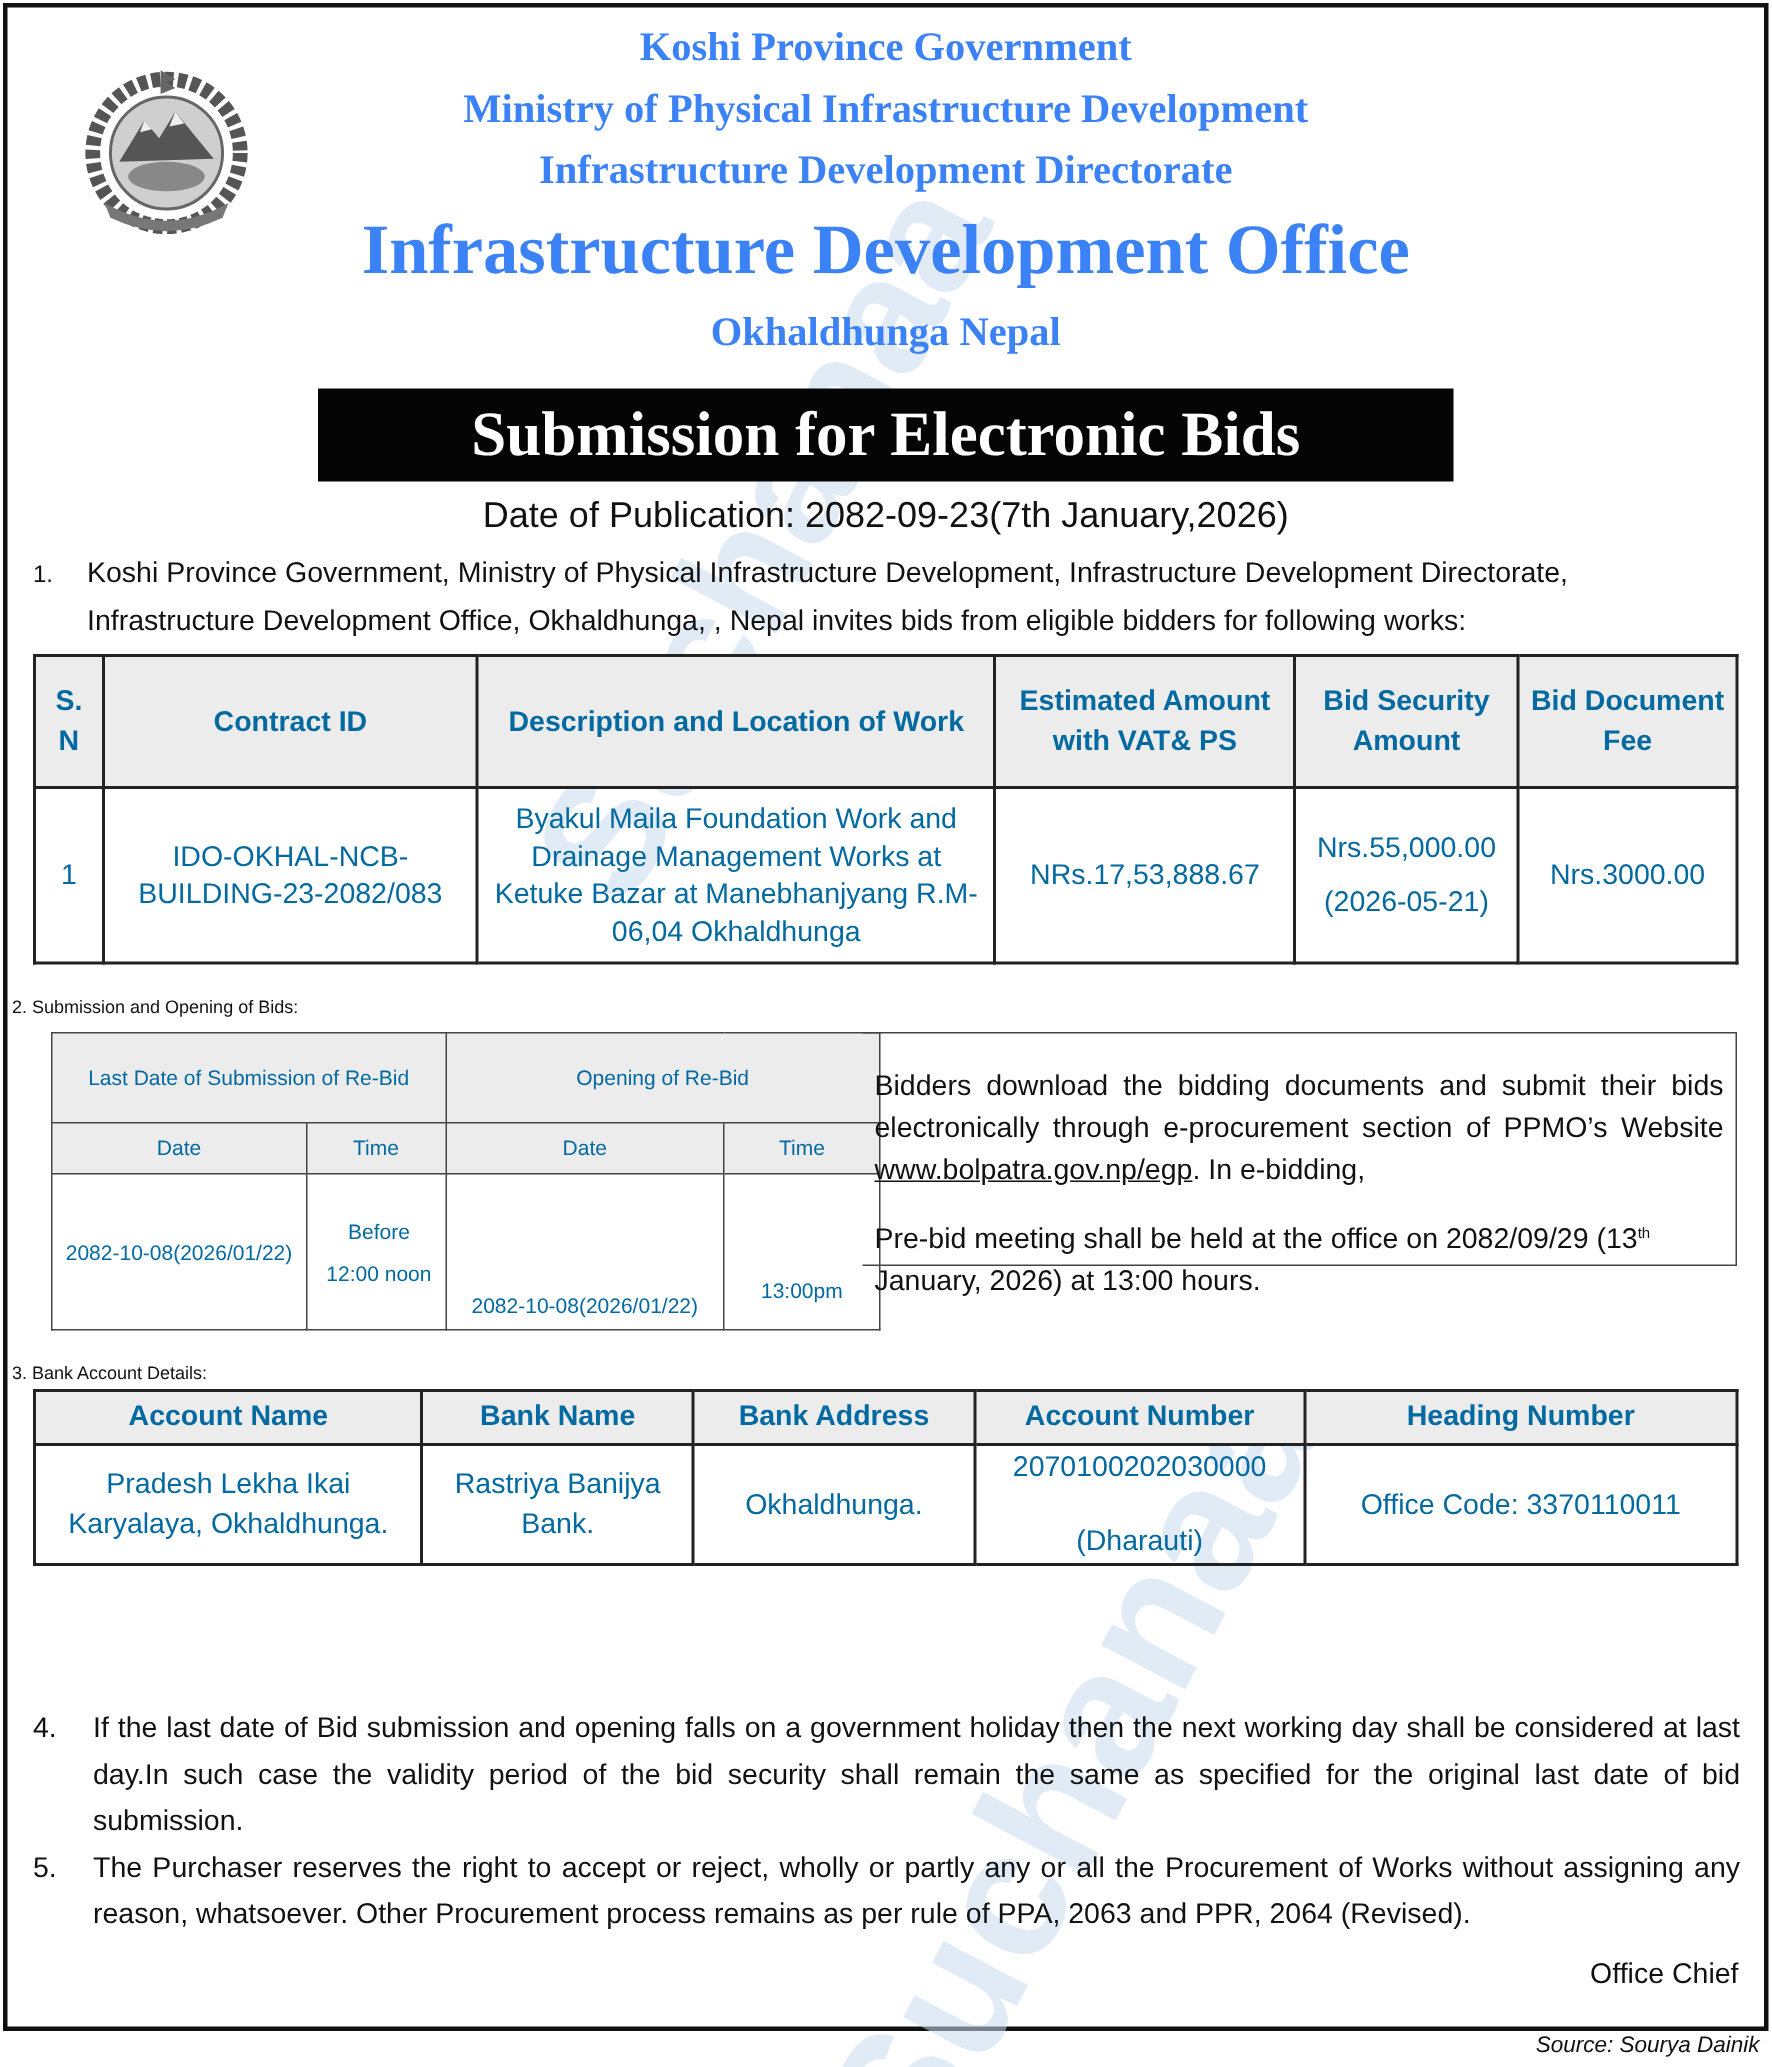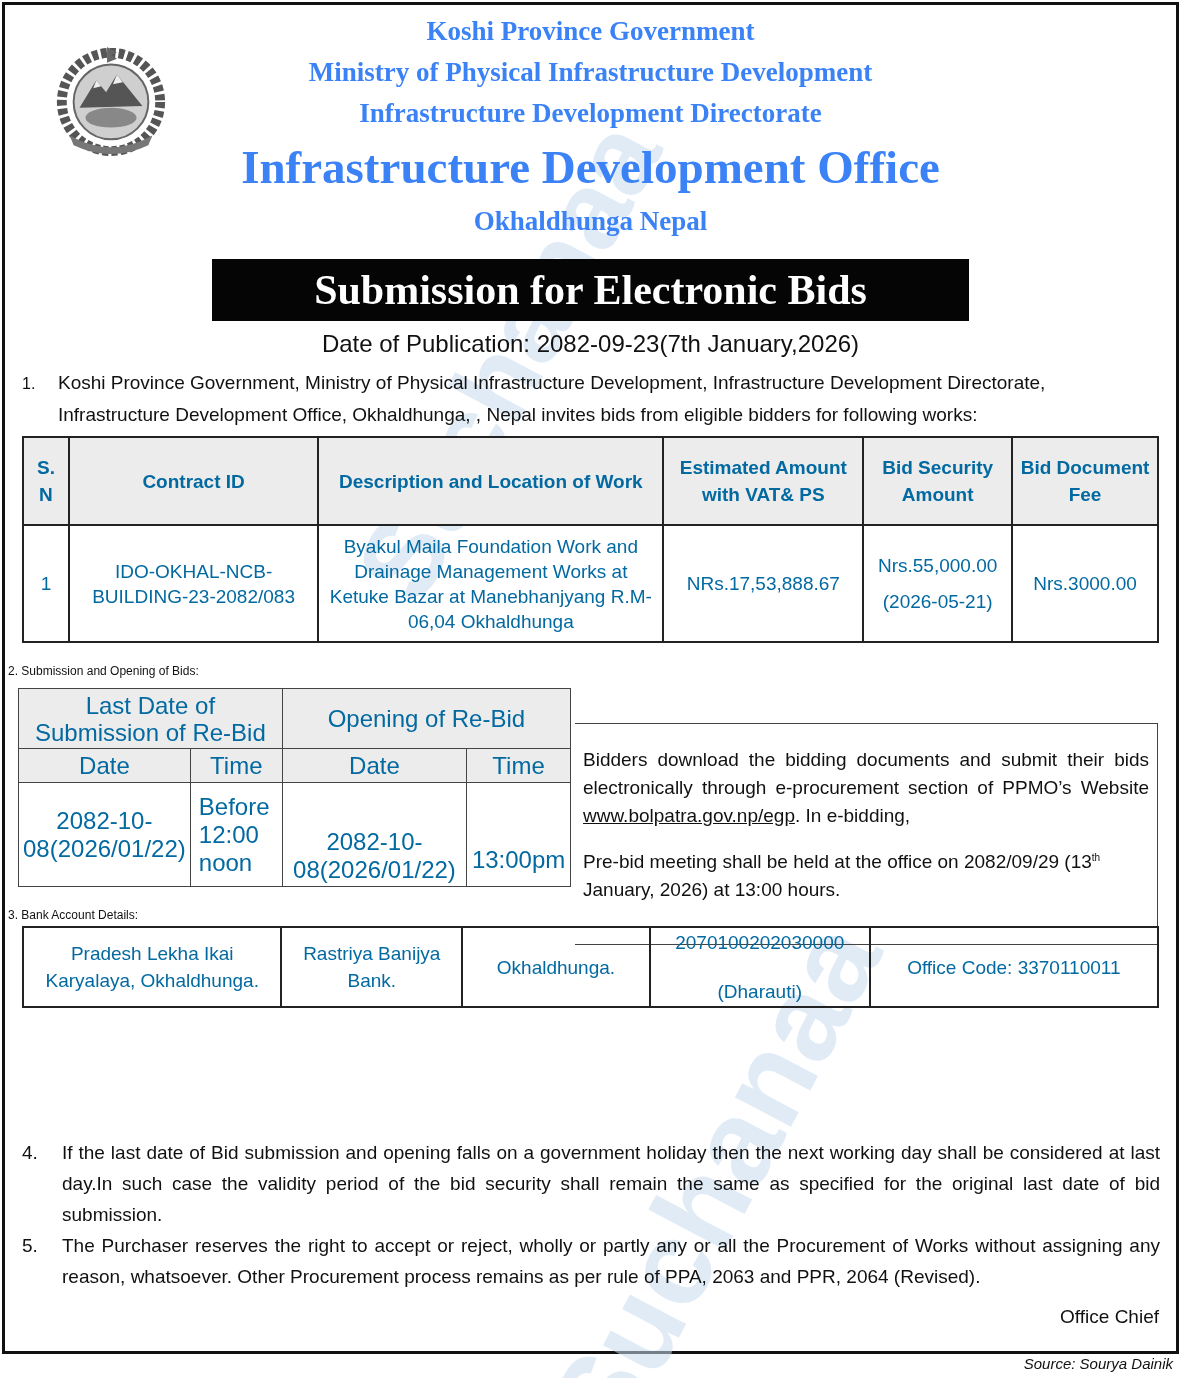--- a/index.html
+++ b/index.html
@@ -18,24 +18,24 @@
   .banner { position: absolute; left: 212px; top: 259px; width: 757px; height: 62px; background: #050505; color: #fff; font-family: "Liberation Serif", serif; font-weight: bold; font-size: 42px; text-align: center; line-height: 62px; }
   .pubdate { position: absolute; left: 0; width: 1181px; top: 330px; text-align: center; font-size: 24px; color: #111; }
   .para { position: absolute; font-size: 19px; line-height: 32px; color: #111; }
   .num { position: absolute; font-size: 16px; }
   table { border-collapse: collapse; position: absolute; font-size: 19px; color: #0369a1; border-radius: 19px; }
   td, th { border: 2px solid #222; text-align: center; vertical-align: middle; padding: 0 4px; }
   th { background: #ececec; font-weight: bold; }
   .t1 { left: 22px; top: 436px; width: 1137px; }
   .t1 th { height: 86px; line-height: 27px; }
   .t1 td { height: 115px; line-height: 25px; }
-  .t2 { left: 18px; top: 688px; width: 553px; font-size: 24px; }
+  .t2 { left: 34px; top: 688px; width: 553px; font-size: 14px; }
   .t2 th { font-weight: normal; background: #ececec; line-height: 27px; border: 1.5px solid #444; }
   .t2 td { border: 1.5px solid #444; line-height: 28px; }
-  .infobox { position: absolute; left: 575px; top: 688px; width: 583px; height: 222px; border: 1.5px solid #444; border-left: none; font-size: 19px; line-height: 28px; padding: 0; box-sizing: border-box; margin-top: 35px; }
+  .infobox { position: absolute; left: 575px; top: 688px; width: 583px; height: 156px; border: 1.5px solid #444; border-left: none; font-size: 19px; line-height: 28px; padding: 0; box-sizing: border-box; }
   .infobox p { margin: 0; text-align: justify; padding: 0 8px 0 8px; }
   .infobox .p1 { padding-top: 22px; }
   .infobox .p2 { padding-top: 14px; text-align: left; }
   .link { text-decoration: underline; color: #111; }
   sup { font-size: 10px; }
   .t3 { left: 22px; top: 926px; width: 1137px; font-size: 19px; }
   .t3 th { height: 34px; }
   .t3 td { height: 78px; line-height: 27px; }
   .acct { display: flex; flex-direction: column; justify-content: space-between; height: 76px; }
   .section-label { position: absolute; left: 8px; font-size: 12px; margin-top: 16px; }
@@ -125,21 +125,21 @@
     <th colspan="2">Opening of Re-Bid</th>
   </tr>
   <tr style="height:34px;">
     <th>Date</th>
     <th>Time</th>
     <th>Date</th>
     <th>Time</th>
   </tr>
   <tr style="height:104px;">
     <td>2082-10-08(2026/01/22)</td>
-    <td style="text-align:left; padding-left:8px;">Before 12:00 noon</td>
+    <td style="text-align:center; padding-left:8px;">Before 12:00 noon</td>
     <td style="vertical-align:bottom; padding-bottom:2px;">2082-10-08(2026/01/22)</td>
     <td style="vertical-align:bottom; padding-bottom:12px;">13:00pm</td>
   </tr>
 </tbody>
   </table>
 
 <div class="infobox">
   <p class="p1"><span>Bidders download the bidding documents and submit their bids electronically through e-procurement section of PPMO’s Website </span><span class="link">www.bolpatra.gov.np/egp</span><span>. In e-bidding,</span></p>
   <p class="p2"><span>Pre-bid meeting shall be held at the office on 2082/09/29 (13</span><sup>th</sup><span> January, 2026) at 13:00 hours.</span></p>
 </div>
@@ -148,20 +148,27 @@
 
 <table class="t3">
   <colgroup>
       <col style="width:259px">
       <col style="width:181px">
       <col style="width:188px">
       <col style="width:220px">
       <col style="width:289px">
     </colgroup>
   <tbody>
+      <tr>
+    <th>Account Name</th>
+    <th>Bank Name</th>
+    <th>Bank Address</th>
+    <th>Account Number</th>
+    <th>Heading Number</th>
+  </tr>
   <tr>
     <td>Pradesh Lekha Ikai Karyalaya, Okhaldhunga.</td>
     <td>Rastriya Banijya Bank.</td>
     <td>Okhaldhunga.</td>
     <td>
       <div class="acct">
         <div>2070100202030000</div>
         <div>(Dharauti)</div>
       </div>
     </td>

